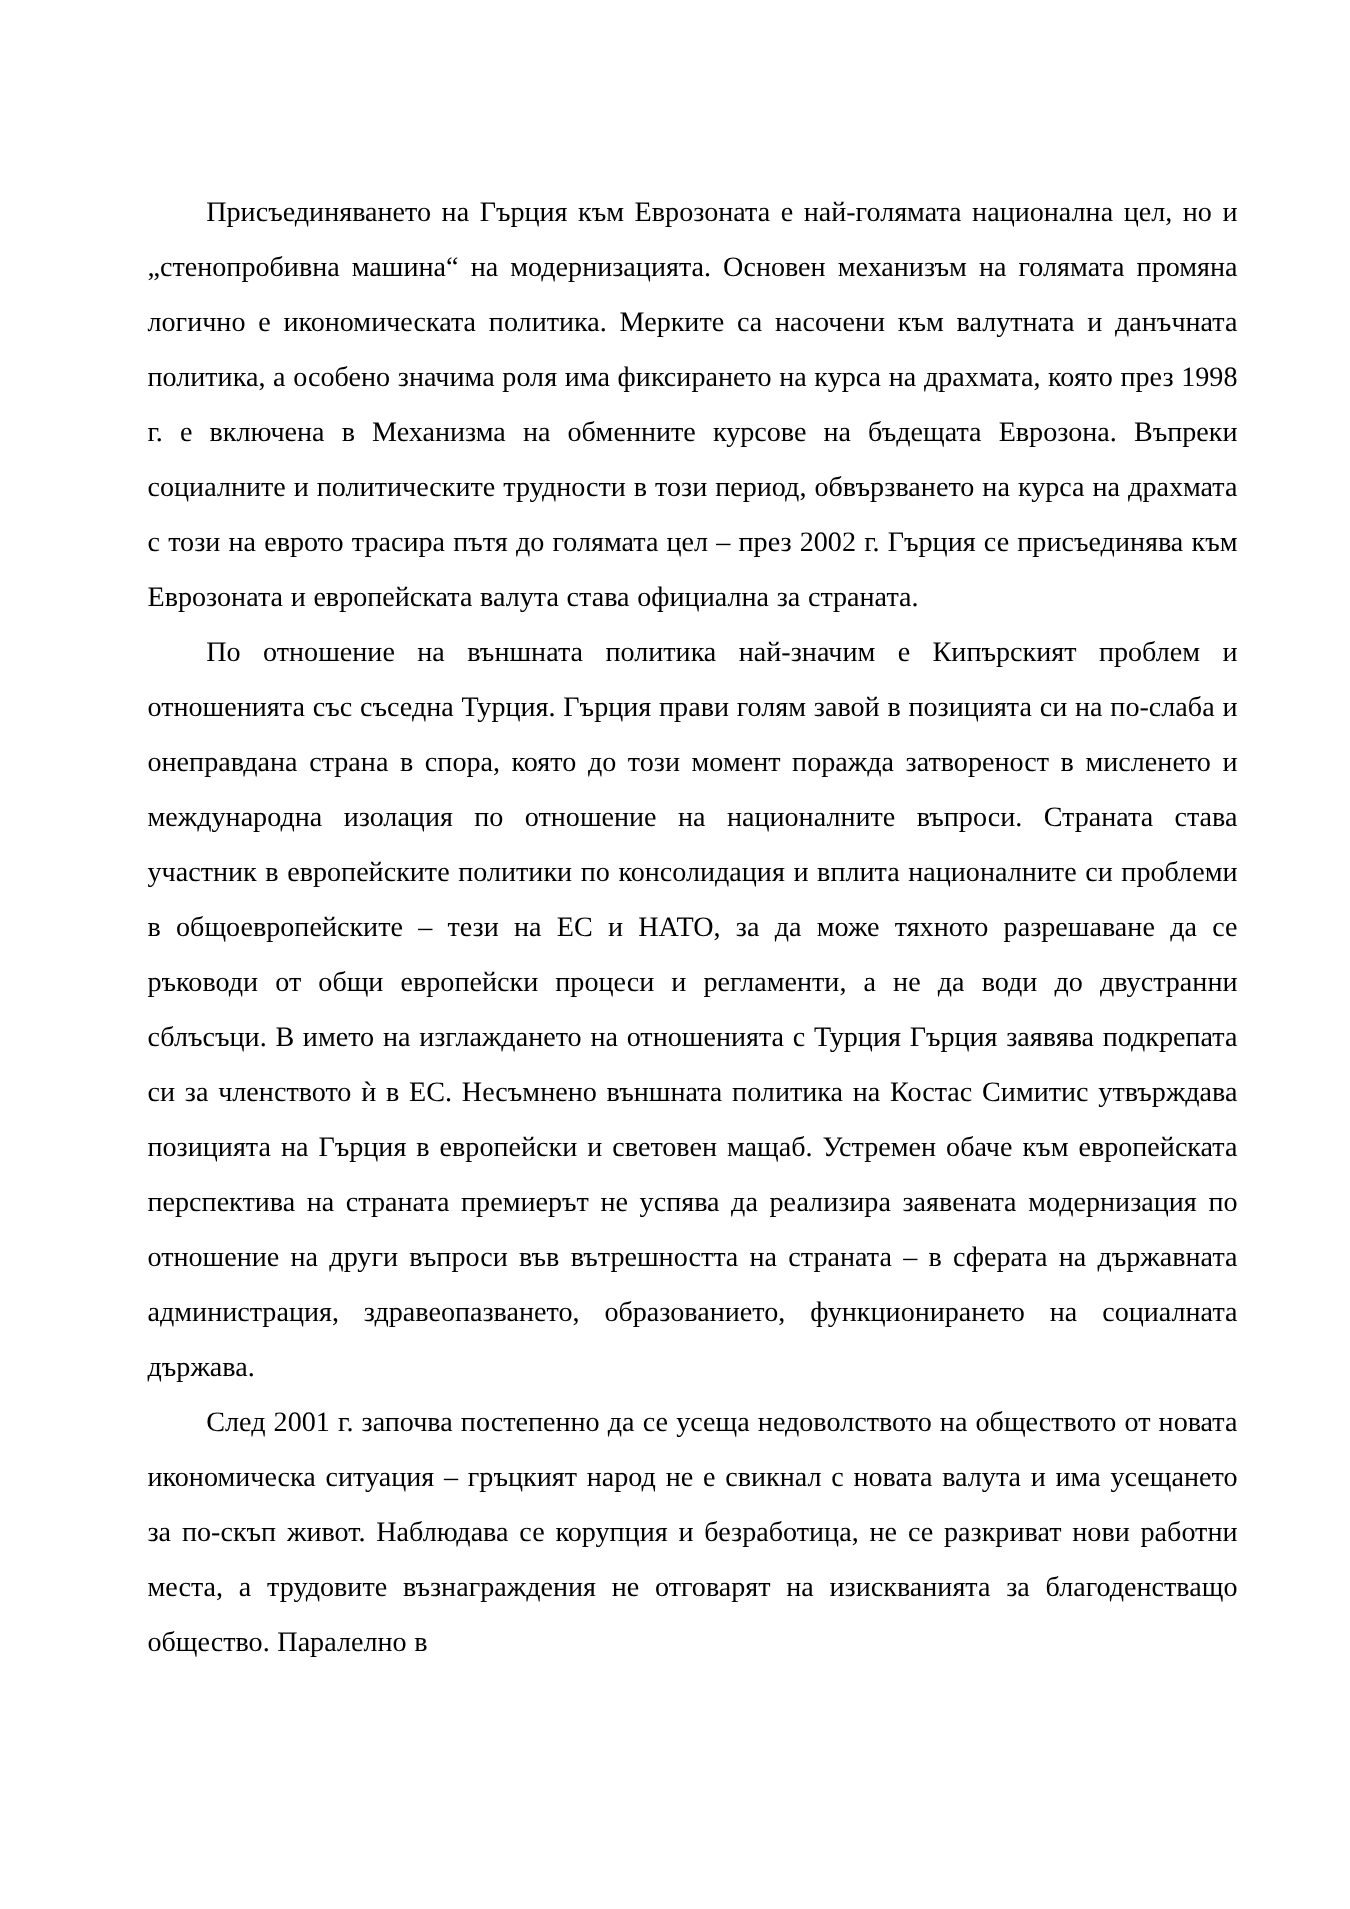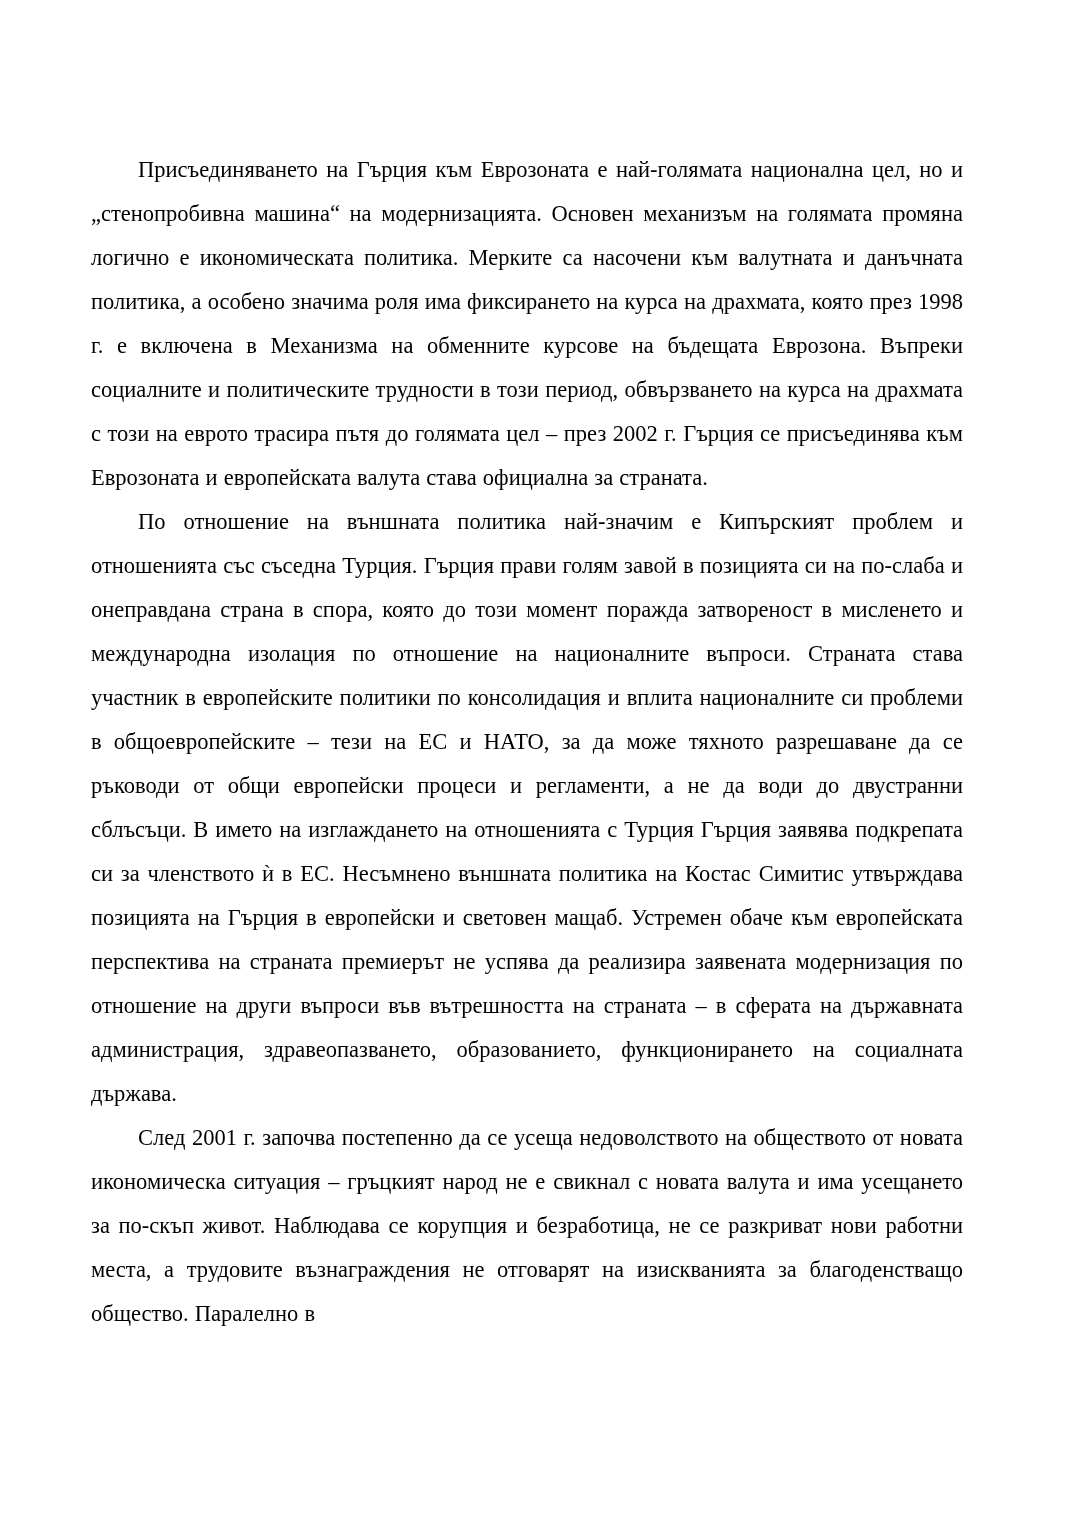--- a/index.html
+++ b/index.html
@@ -13,21 +13,21 @@
     width: 1080px;
     height: 1527px;
     margin: 0 auto;
     background: #ffffff;
     box-sizing: border-box;
     overflow: hidden;
   }
   .page-body {
     position: absolute;
     top: 148px;
-    left: 91px;
+    left: 118px;
     width: 872px;
     font-family: "Liberation Serif", "DejaVu Serif", serif;
     font-size: 22.5px;
     line-height: 44px;
     color: #000000;
     text-align: justify;
   }
   .page-body p {
     margin: 0;
     padding: 0;

